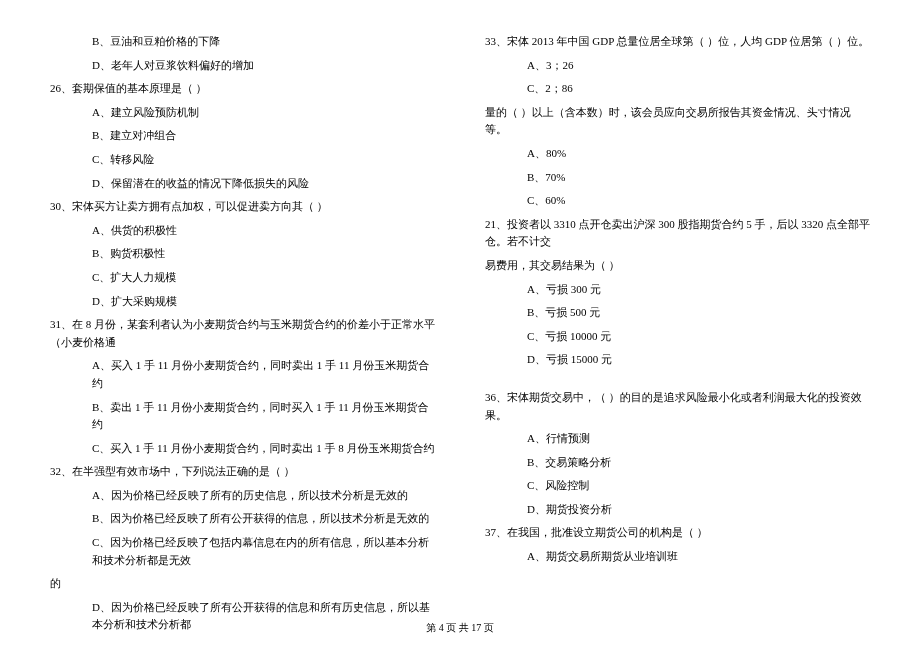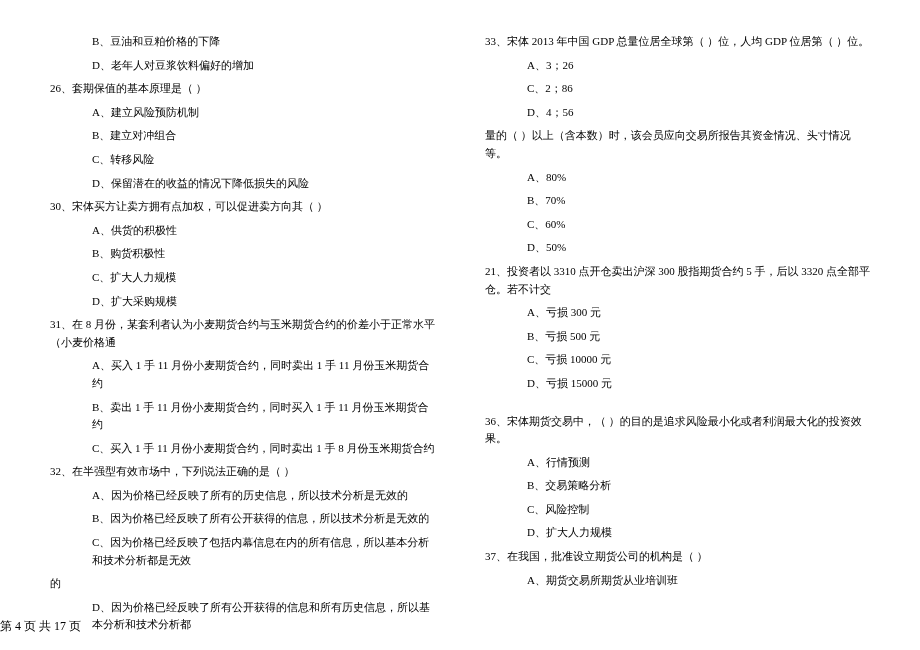--- a/index.html
+++ b/index.html
@@ -34,22 +34,22 @@
     }
     .q-cont {
       padding: 3px 0 3px 0;
       line-height: 1.6;
     }
     .footer {
       position: absolute;
       bottom: 15px;
       left: 0;
       right: 0;
-      text-align: left;
-      font-size: 12px;
+      text-align: center;
+      font-size: 10px;
     }
   </style>
 </head>
 <body>
 
 <div class="columns">
   <div class="col col-left">
     <div class="opt">B、豆油和豆粕价格的下降</div>
     <div class="opt">D、老年人对豆浆饮料偏好的增加</div>
 
@@ -76,41 +76,40 @@
     <div class="opt">C、因为价格已经反映了包括内幕信息在内的所有信息，所以基本分析和技术分析都是无效</div>
     <div class="q-cont">的</div>
     <div class="opt">D、因为价格已经反映了所有公开获得的信息和所有历史信息，所以基本分析和技术分析都</div>
 
   </div>
 
   <div class="col col-right">
     <div class="q">33、宋体 2013 年中国 GDP 总量位居全球第（    ）位，人均 GDP 位居第（    ）位。</div>
     <div class="opt">A、3；26</div>
     <div class="opt">C、2；86</div>
-    <div class="opt">D、4；56</div>
 
     <div class="q-cont">量的（    ）以上（含本数）时，该会员应向交易所报告其资金情况、头寸情况等。</div>
     <div class="opt">A、80%</div>
     <div class="opt">B、70%</div>
     <div class="opt">C、60%</div>
-    <div class="opt">D、50%</div>
 
     <div class="q">21、投资者以 3310 点开仓卖出沪深 300 股指期货合约 5 手，后以 3320 点全部平仓。若不计交</div>
+    <div class="q-cont">易费用，其交易结果为（    ）</div>
     <div class="opt">A、亏损 300 元</div>
     <div class="opt">B、亏损 500 元</div>
     <div class="opt">C、亏损 10000 元</div>
     <div class="opt">D、亏损 15000 元</div>
 
     <div style="height:14px"></div>
 
     <div class="q">36、宋体期货交易中，（    ）的目的是追求风险最小化或者利润最大化的投资效果。</div>
     <div class="opt">A、行情预测</div>
     <div class="opt">B、交易策略分析</div>
     <div class="opt">C、风险控制</div>
-    <div class="opt">D、扩大人力规模</div>
+    <div class="opt">D、期货投资分析</div>
 
     <div class="q">37、在我国，批准设立期货公司的机构是（    ）</div>
     <div class="opt">A、期货交易所期货从业培训班</div>
 
   </div>
 </div>
 
 <div class="footer">第 4 页 共 17 页</div>
 
 </body></html>

